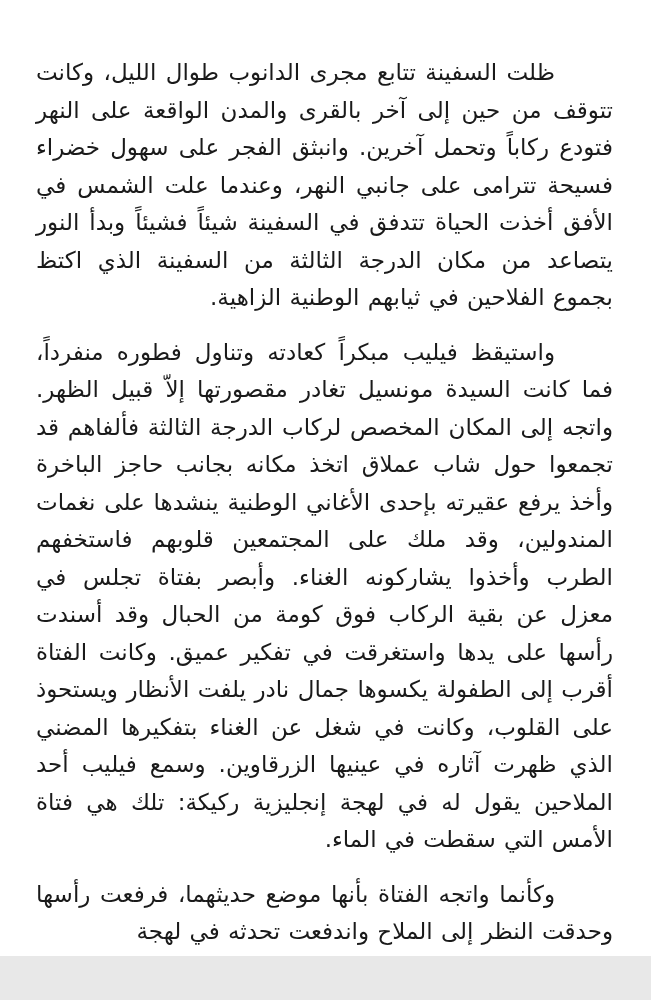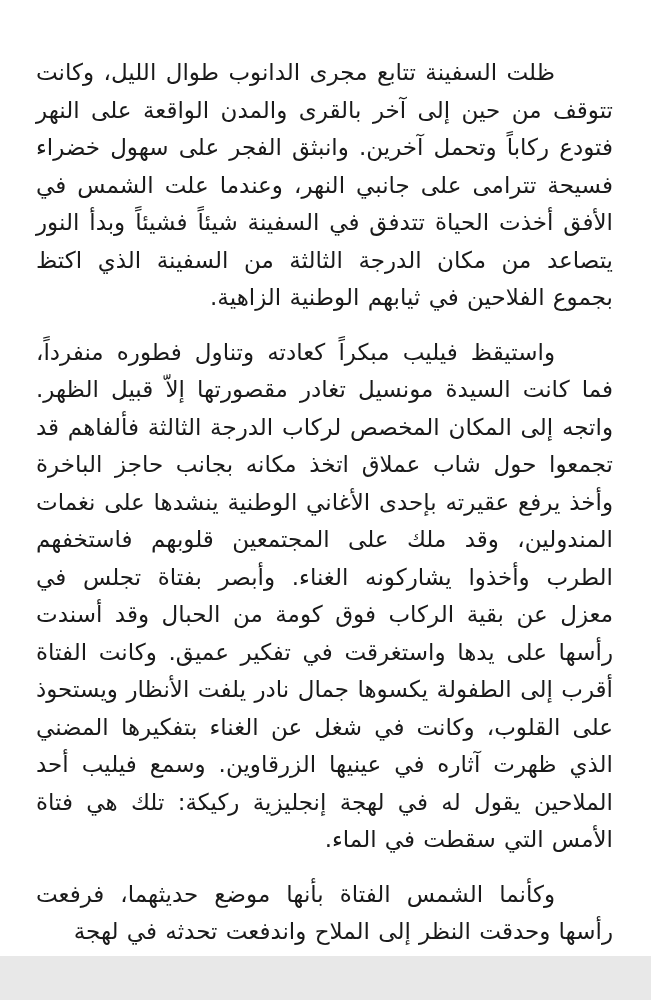--- a/index.html
+++ b/index.html
@@ -29,14 +29,14 @@
     word-spacing: 1px;
     font-weight: 400;
   }
 </style>
 </head>
 <body>
 
 <div class="page" style="background: rgb(255, 255, 255); color: rgb(26, 26, 26);">
   <p class="para">ظلت السفينة تتابع مجرى الدانوب طوال الليل، وكانت تتوقف من حين إلى آخر بالقرى والمدن الواقعة على النهر فتودع ركاباً وتحمل آخرين. وانبثق الفجر على سهول خضراء فسيحة تترامى على جانبي النهر، وعندما علت الشمس في الأفق أخذت الحياة تتدفق في السفينة شيئاً فشيئاً وبدأ النور يتصاعد من مكان الدرجة الثالثة من السفينة الذي اكتظ بجموع الفلاحين في ثيابهم الوطنية الزاهية.</p>
   <p class="para">واستيقظ فيليب مبكراً كعادته وتناول فطوره منفرداً، فما كانت السيدة مونسيل تغادر مقصورتها إلاّ قبيل الظهر. واتجه إلى المكان المخصص لركاب الدرجة الثالثة فألفاهم قد تجمعوا حول شاب عملاق اتخذ مكانه بجانب حاجز الباخرة وأخذ يرفع عقيرته بإحدى الأغاني الوطنية ينشدها على نغمات المندولين، وقد ملك على المجتمعين قلوبهم فاستخفهم الطرب وأخذوا يشاركونه الغناء. وأبصر بفتاة تجلس في معزل عن بقية الركاب فوق كومة من الحبال وقد أسندت رأسها على يدها واستغرقت في تفكير عميق. وكانت الفتاة أقرب إلى الطفولة يكسوها جمال نادر يلفت الأنظار ويستحوذ على القلوب، وكانت في شغل عن الغناء بتفكيرها المضني الذي ظهرت آثاره في عينيها الزرقاوين. وسمع فيليب أحد الملاحين يقول له في لهجة إنجليزية ركيكة: تلك هي فتاة الأمس التي سقطت في الماء.</p>
-  <p class="para">وكأنما الشمس الفتاة بأنها موضع حديثهما، فرفعت رأسها وحدقت النظر إلى الملاح واندفعت تحدثه في لهجة</p>
+  <p class="para">وكأنما واتجه الفتاة بأنها موضع حديثهما، فرفعت رأسها وحدقت النظر إلى الملاح واندفعت تحدثه في لهجة</p>
 </div>
 
 </body></html>

